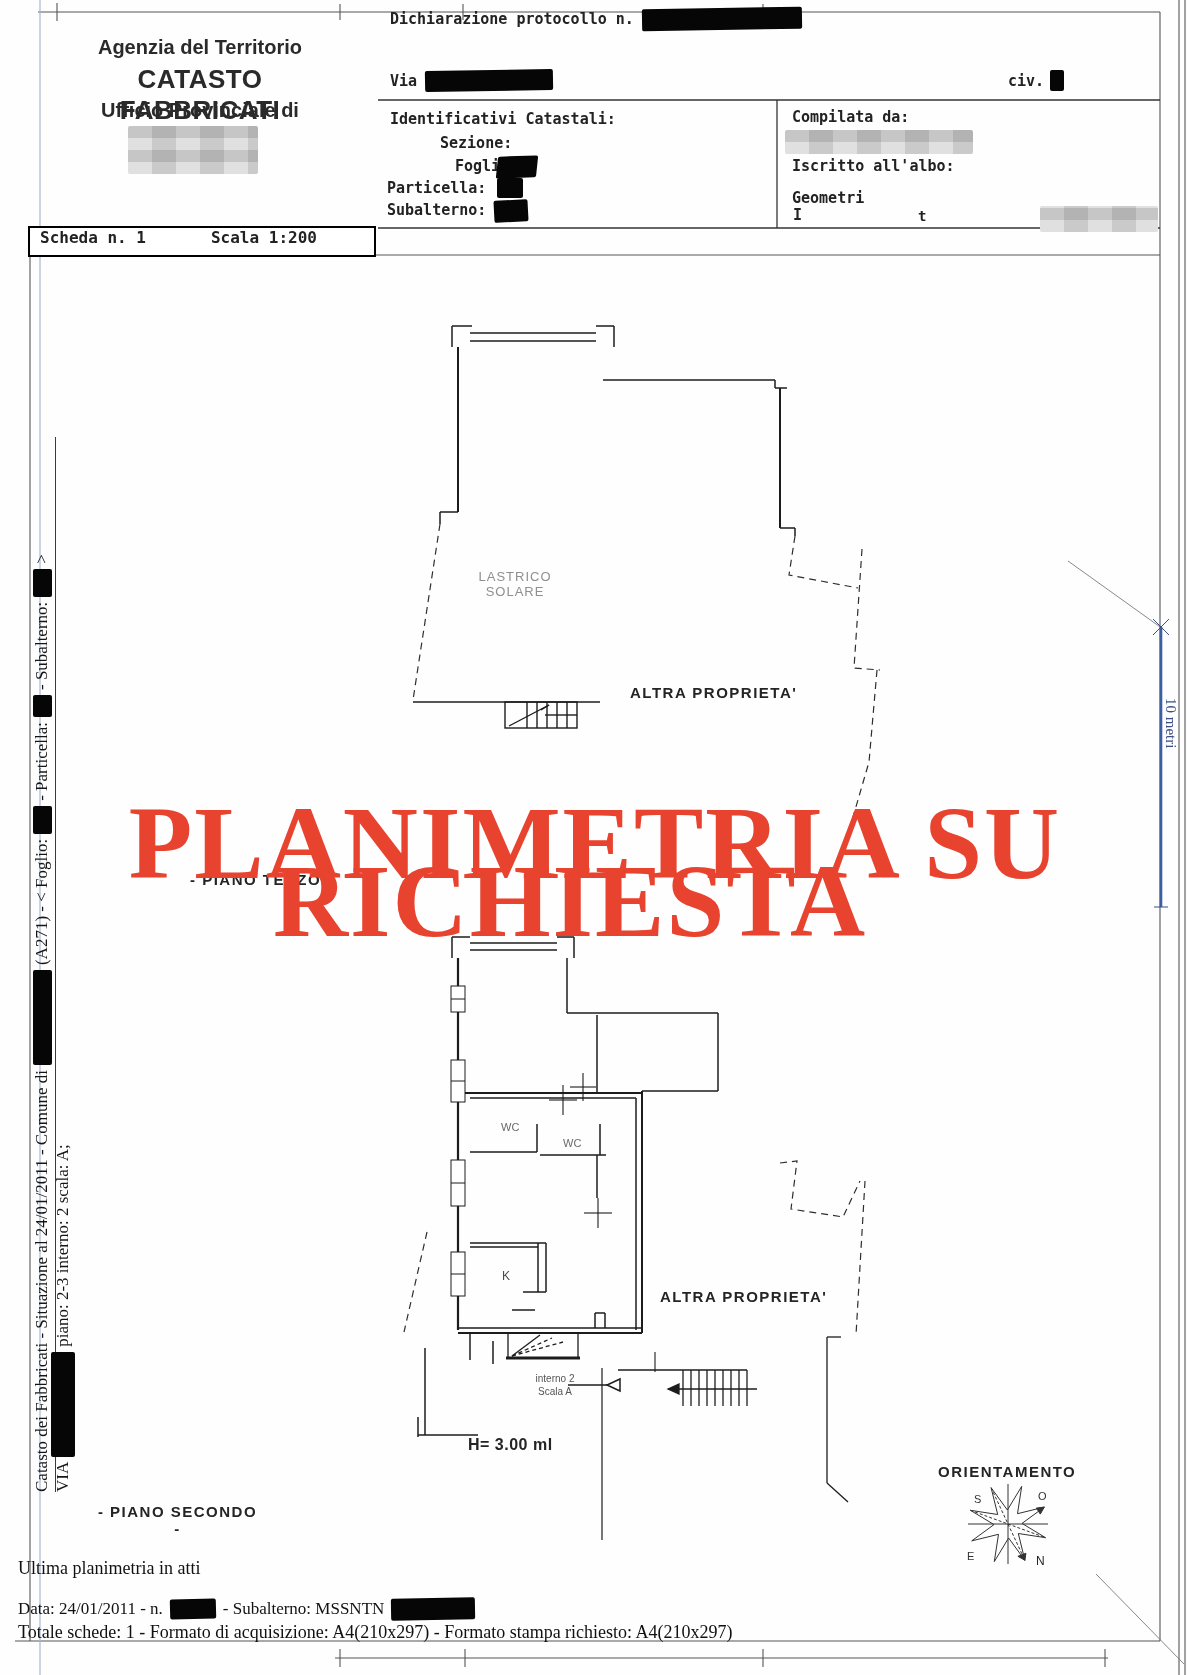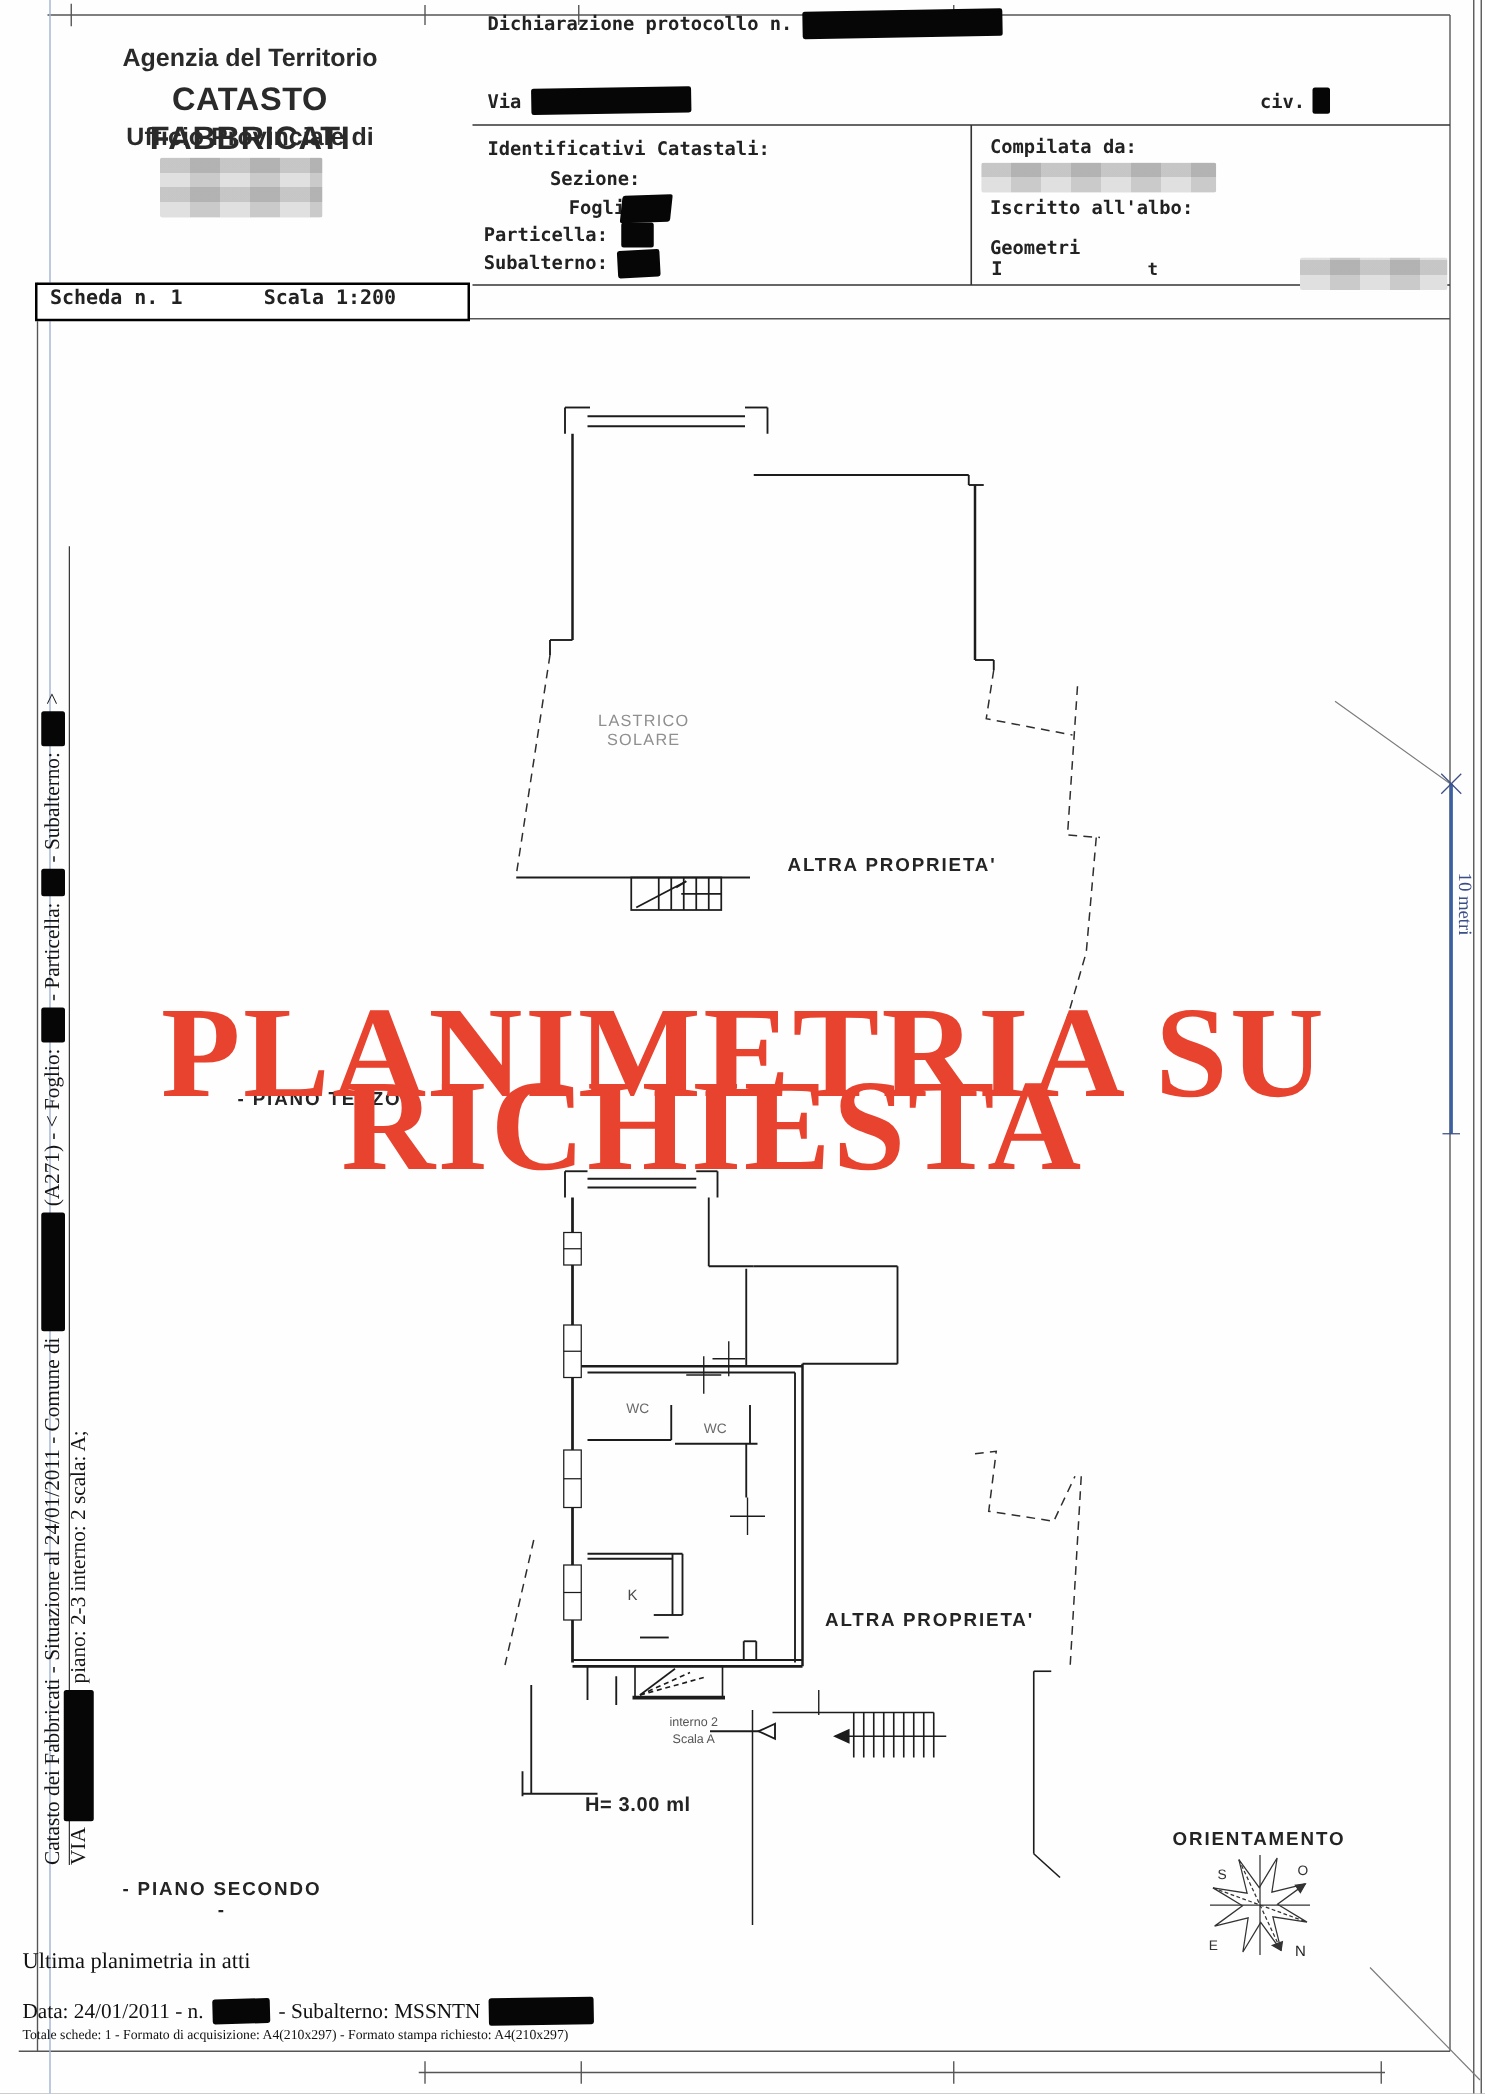--- a/index.html
+++ b/index.html
@@ -310,15 +310,15 @@
   <div class="abs watermark" style="left:0px;top:791px;width:1190px;font-size:104px;">PLANIMETRIA SU</div>
   <div class="abs watermark" style="left:0px;top:849px;width:1140px;font-size:104px;">RICHIESTA</div>
 
   <div class="abs serif" style="left:18px;top:1558px;font-size:18px;">Ultima planimetria in atti</div>
   <div class="abs serif foot-row" style="left:18px;top:1598px;font-size:17px;">
     <span>Data: 24/01/2011 - n.</span>
     <span class="redact" style="width:46px;height:20px;transform:rotate(-1.5deg);"></span>
     <span>- Subalterno: MSSNTN</span>
     <span class="redact" style="width:84px;height:22px;transform:rotate(-1deg);"></span>
   </div>
-  <div class="abs serif" style="left:18px;top:1622px;font-size:11px;white-space:nowrap;">Totale schede: 1 - Formato di acquisizione: A4(210x297)  - Formato stampa richiesto: A4(210x297)</div>
+  <div class="abs serif" style="left:18px;top:1622px;font-size:18px;white-space:nowrap;">Totale schede: 1 - Formato di acquisizione: A4(210x297)  - Formato stampa richiesto: A4(210x297)</div>
 
 </div>
 
 </body></html>

